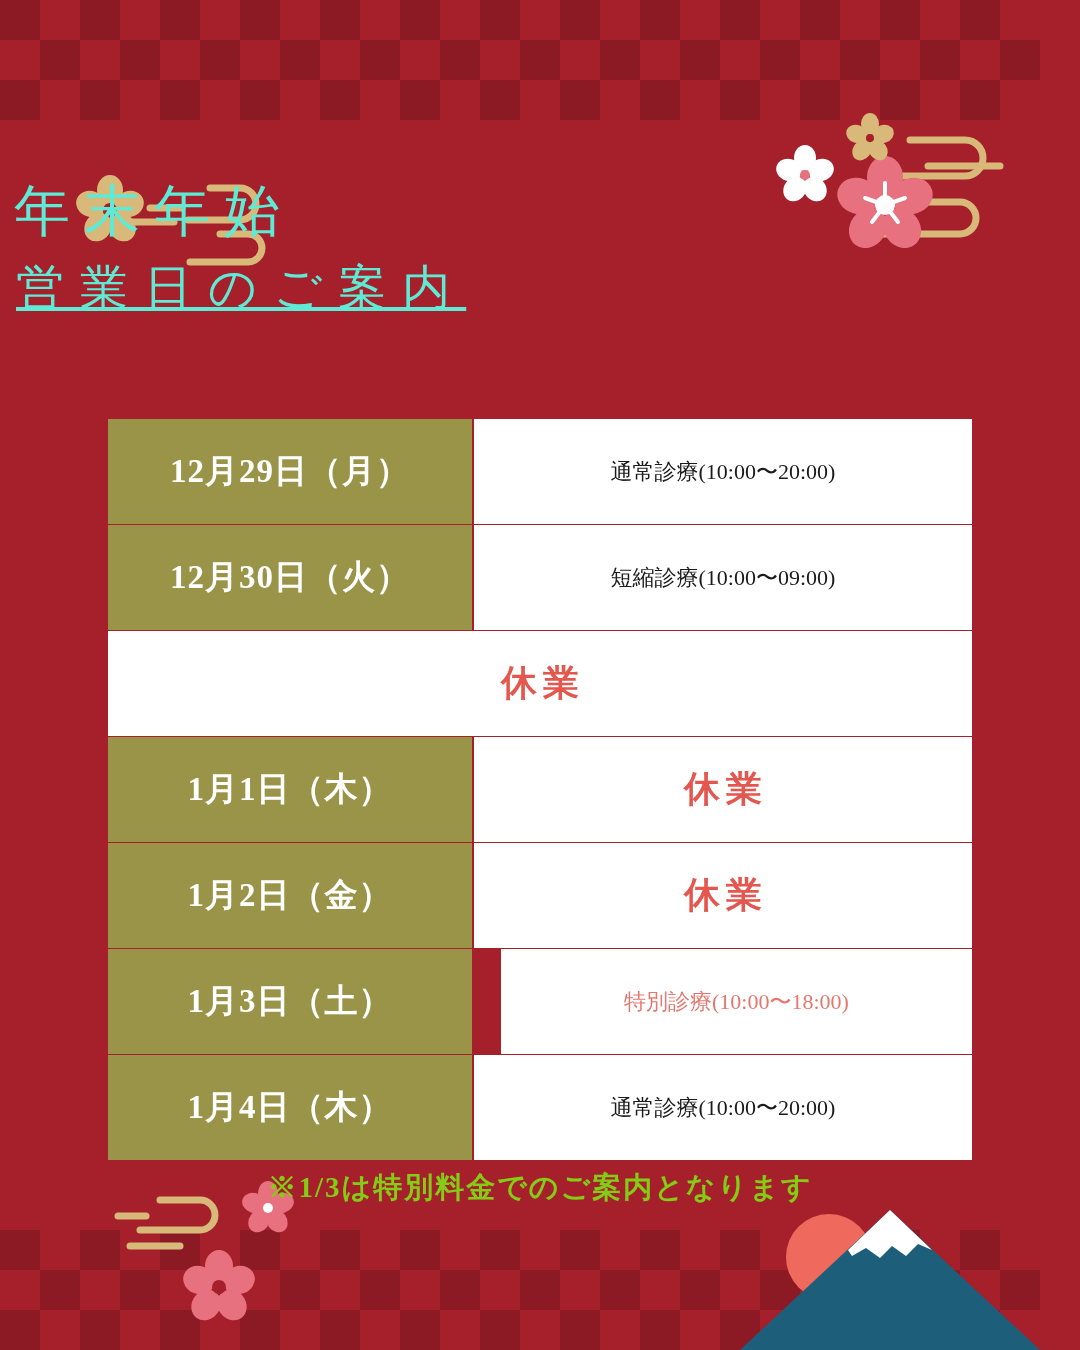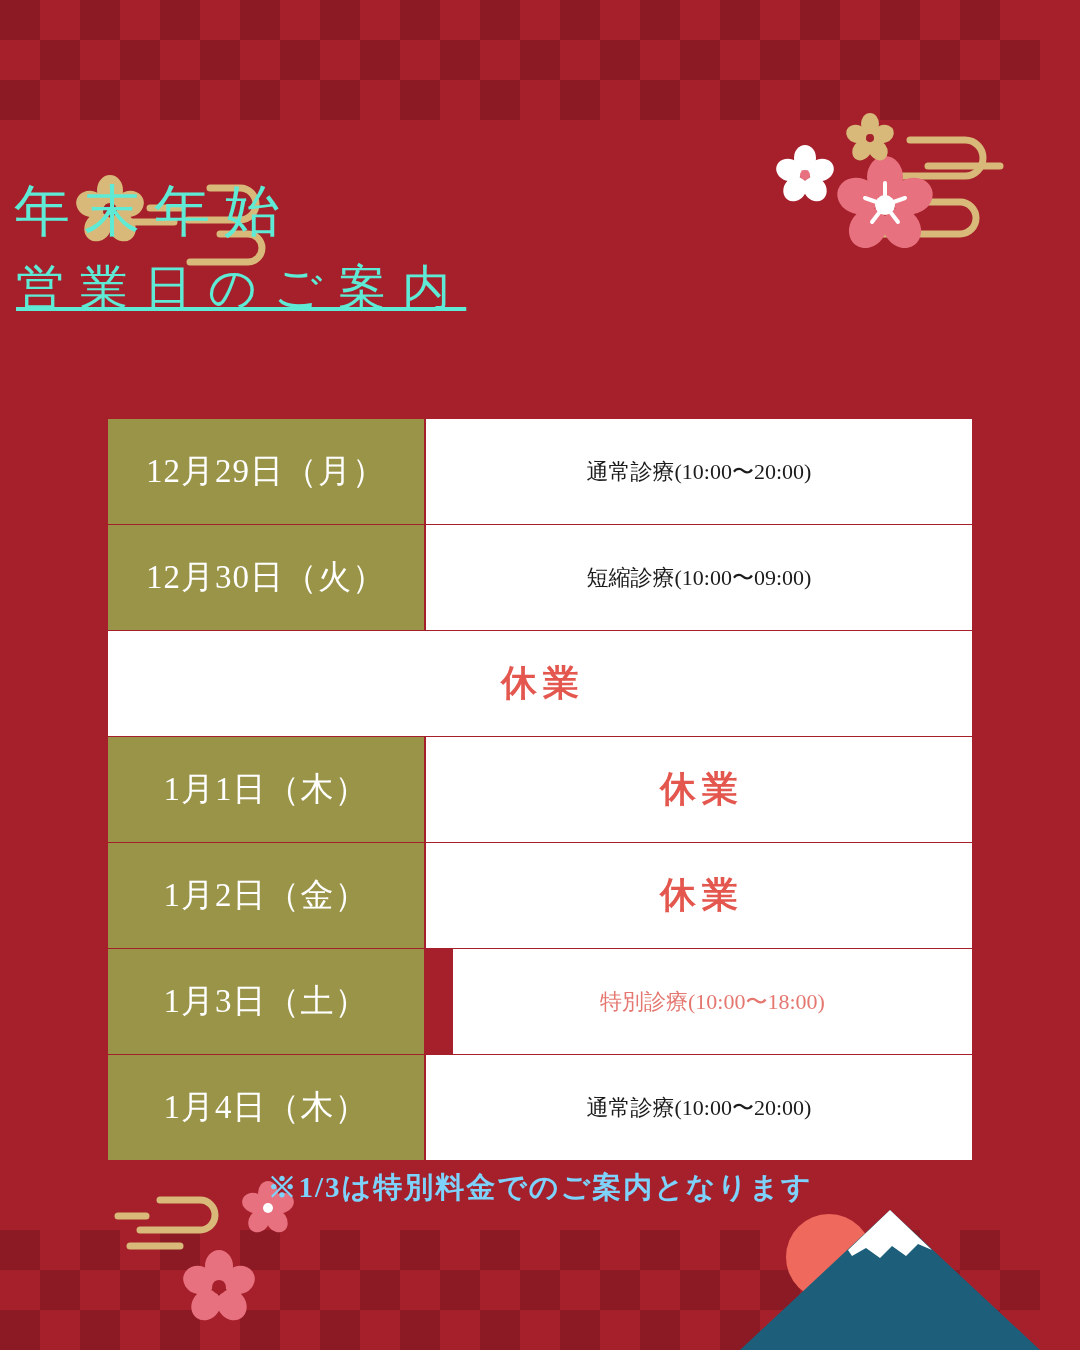--- a/index.html
+++ b/index.html
@@ -73,28 +73,28 @@
     left: 108px;
     width: 864px;
     z-index: 5;
   }
   .row {
     display: flex;
     height: 105px;
     margin-bottom: 1px;
   }
   .cell-date {
-    width: 318px;
+    width: 366px;
     background: #9a9449;
     color: #ffffff;
     display: flex;
     align-items: center;
     justify-content: center;
     font-size: 33px;
-    font-weight: normal;
+    font-weight: bold;
     letter-spacing: 1px;
     box-sizing: border-box;
     border-right: 2px solid #a5202b;
   }
   .cell-info {
     flex: 1;
     background: #ffffff;
     display: flex;
     align-items: center;
     justify-content: center;
@@ -114,21 +114,21 @@
     color: #e4776f;
     margin-left: 27px;
   }
 
   .note {
     position: absolute;
     top: 1168px;
     left: 0;
     width: 1080px;
     text-align: center;
-    color: #7dd3fc;
+    color: #84cc16;
     font-size: 29px;
     font-weight: bold;
     letter-spacing: 2px;
     z-index: 5;
   }
 
   
   .deco { position: absolute; pointer-events: none; z-index: 3; }
 
   .fuji {

